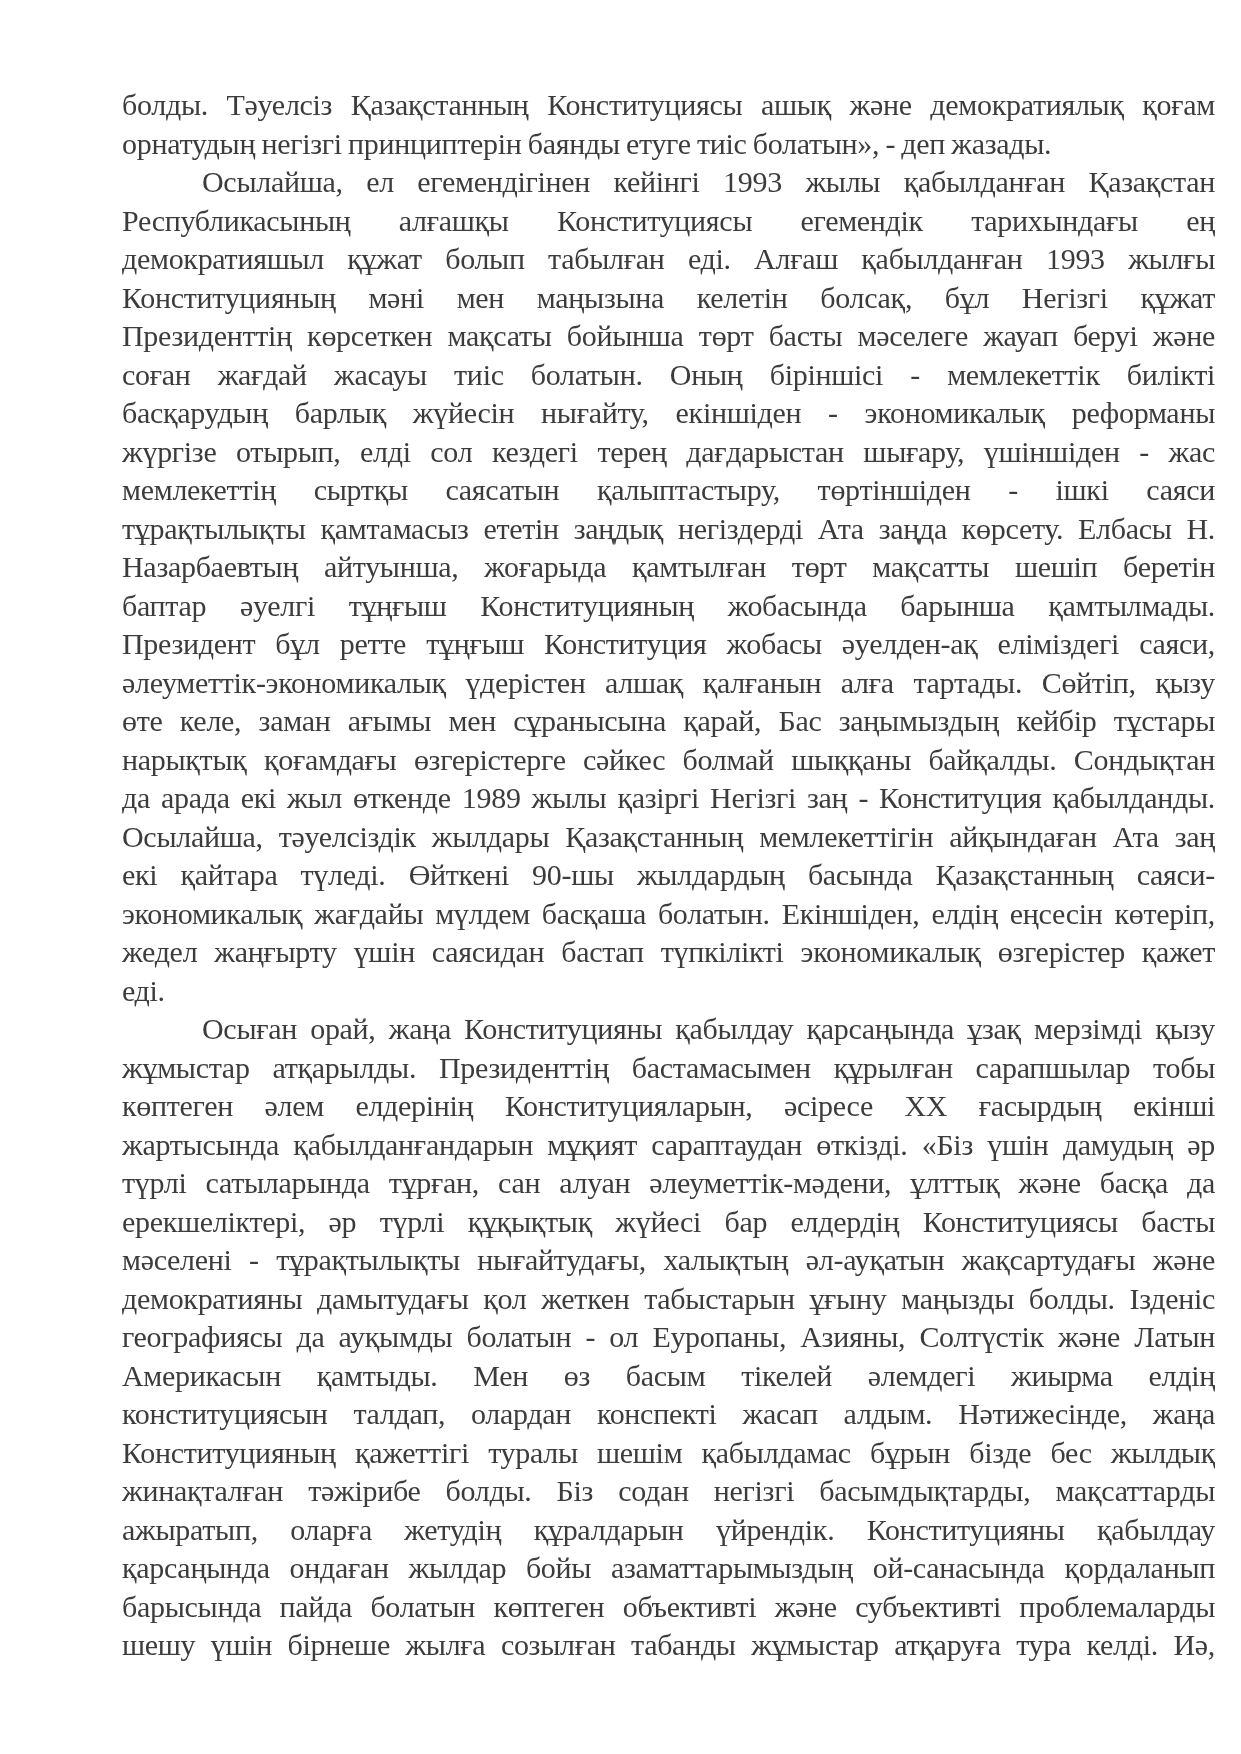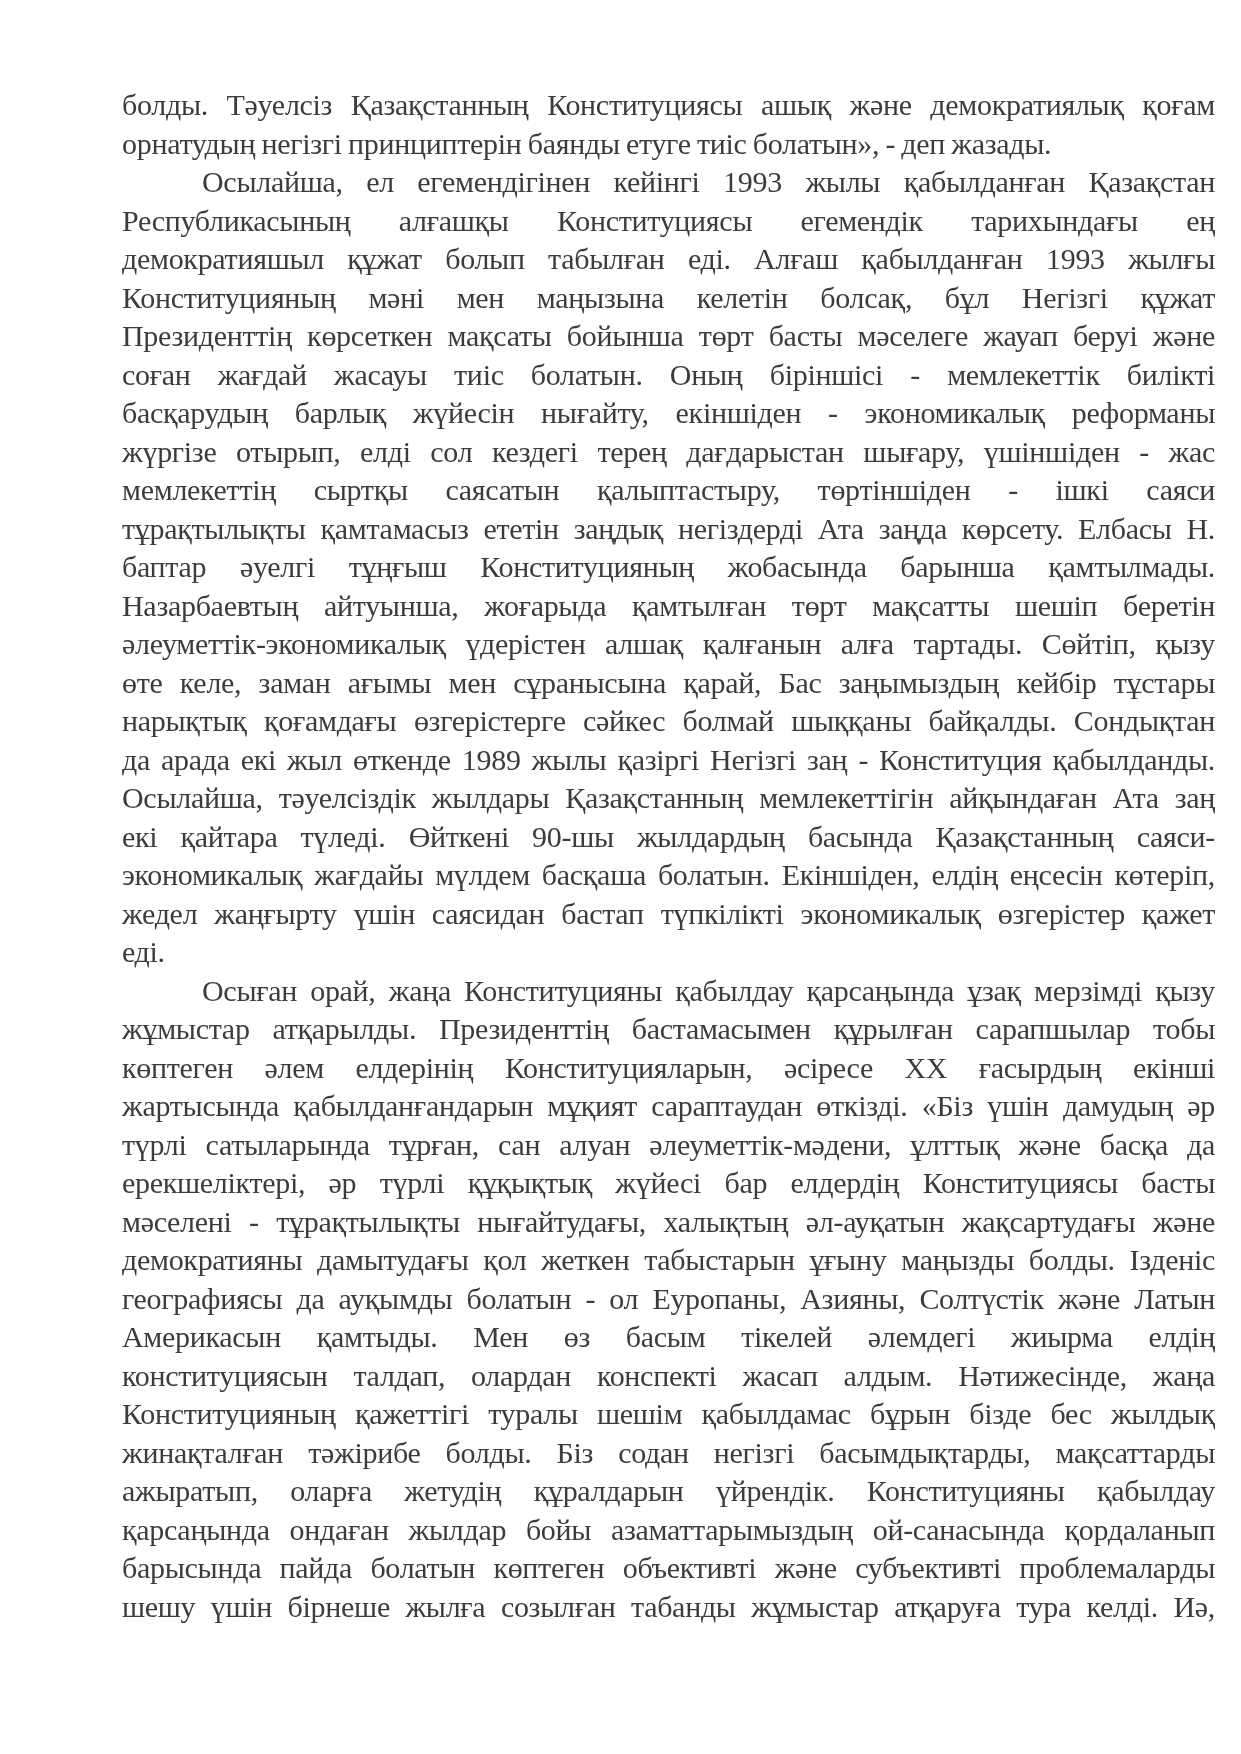--- a/index.html
+++ b/index.html
@@ -58,22 +58,23 @@
         <div class="line indent">Осылайша, ел егемендігінен кейінгі 1993 жылы қабылданған Қазақстан</div>
         <div class="line">Республикасының алғашқы Конституциясы егемендік тарихындағы ең</div>
         <div class="line">демократияшыл құжат болып табылған еді. Алғаш қабылданған 1993 жылғы</div>
         <div class="line">Конституцияның мәні мен маңызына келетін болсақ, бұл Негізгі құжат</div>
         <div class="line">Президенттің көрсеткен мақсаты бойынша төрт басты мәселеге жауап беруі және</div>
         <div class="line">соған жағдай жасауы тиіс болатын. Оның біріншісі - мемлекеттік билікті</div>
         <div class="line">басқарудың барлық жүйесін нығайту, екіншіден - экономикалық реформаны</div>
         <div class="line">жүргізе отырып, елді сол кездегі терең дағдарыстан шығару, үшіншіден - жас</div>
         <div class="line">мемлекеттің сыртқы саясатын қалыптастыру, төртіншіден - ішкі саяси</div>
         <div class="line">тұрақтылықты қамтамасыз ететін заңдық негіздерді Ата заңда көрсету. Елбасы Н.</div>
+        <div class="line">Назарбаевтың айтуынша, жоғарыда қамтылған төрт мақсатты шешіп беретін</div>
         <div class="line">баптар әуелгі тұңғыш Конституцияның жобасында барынша қамтылмады.</div>
-        <div class="line">Назарбаевтың айтуынша, жоғарыда қамтылған төрт мақсатты шешіп беретін</div>
+        <div class="line">Президент бұл ретте тұңғыш Конституция жобасы әуелден-ақ еліміздегі саяси,</div>
         <div class="line">әлеуметтік-экономикалық үдерістен алшақ қалғанын алға тартады. Сөйтіп, қызу</div>
         <div class="line">өте келе, заман ағымы мен сұранысына қарай, Бас заңымыздың кейбір тұстары</div>
         <div class="line">нарықтық қоғамдағы өзгерістерге сәйкес болмай шыққаны байқалды. Сондықтан</div>
         <div class="line">да арада екі жыл өткенде 1989 жылы қазіргі Негізгі заң - Конституция қабылданды.</div>
         <div class="line">Осылайша, тәуелсіздік жылдары Қазақстанның мемлекеттігін айқындаған Ата заң</div>
         <div class="line">екі қайтара түледі. Өйткені 90-шы жылдардың басында Қазақстанның саяси-</div>
         <div class="line">экономикалық жағдайы мүлдем басқаша болатын. Екіншіден, елдің еңсесін көтеріп,</div>
         <div class="line">жедел жаңғырту үшін саясидан бастап түпкілікті экономикалық өзгерістер қажет</div>
         <div class="line flush">еді.</div>
       </div>

